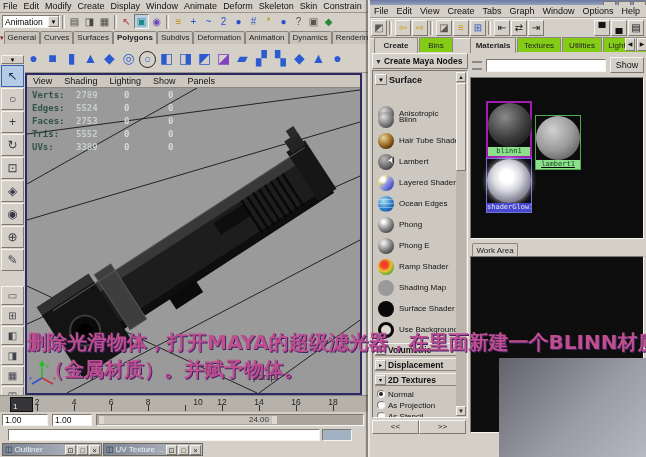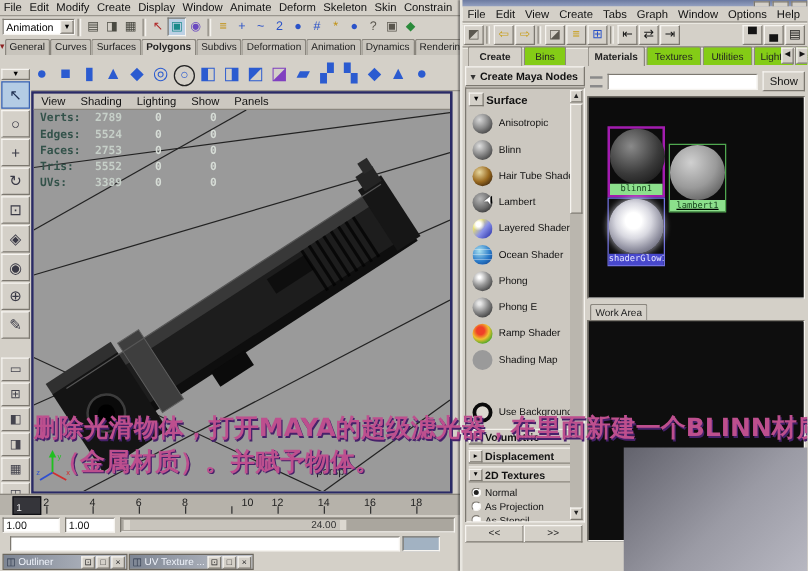--- a/index.html
+++ b/index.html
@@ -442,21 +442,21 @@
     <div class="hstab" style="left:49px; width:34px;">Bins</div>
     <div id="createheader">
       <span class="arr">▼</span><span>Create Maya Nodes</span>
     </div>
 
     <div id="listframe">
       <div id="combo-surface">
         <span class="dd">▼</span>
         <span class="lbl">Surface</span>
       </div>
-      <div class="shrow" style="top:18px">
+      <div class="shrow" style="top:33px">
           <span class="si sh-aniso"></span>
           <span class="sl">Anisotropic</span>
         </div>
       <div class="shrow" style="top:39px">
           <span class="si sh-blinn"></span>
           <span class="sl">Blinn</span>
         </div>
       <div class="shrow" style="top:60px">
           <span class="si sh-hair"></span>
           <span class="sl">Hair Tube Shader</span>
@@ -465,37 +465,41 @@
           <span class="si sh-lamb"></span>
           <span id="lambert-cursor">➤</span>
           <span class="sl">Lambert</span>
         </div>
       <div class="shrow" style="top:102px">
           <span class="si sh-layer"></span>
           <span class="sl">Layered Shader</span>
         </div>
       <div class="shrow" style="top:123px">
           <span class="si sh-ocean"></span>
-          <span class="sl">Ocean Shader</span>
+          <span class="sl">Ocean Edges</span>
         </div>
       <div class="shrow" style="top:144px">
           <span class="si sh-phong"></span>
           <span class="sl">Phong</span>
         </div>
       <div class="shrow" style="top:165px">
           <span class="si sh-phonge"></span>
           <span class="sl">Phong E</span>
         </div>
       <div class="shrow" style="top:186px">
           <span class="si sh-ramp"></span>
           <span class="sl">Ramp Shader</span>
         </div>
       <div class="shrow" style="top:207px">
           <span class="si sh-map"></span>
           <span class="sl">Shading Map</span>
+        </div>
+      <div class="shrow" style="top:228px">
+          <span class="si sh-surf"></span>
+          <span class="sl">Surface Shader</span>
         </div>
       <div class="shrow" style="top:249px">
           <span class="si sh-usebg"></span>
           <span class="sl">Use Background</span>
         </div>
 
       <div class="secrow" style="top:272px">
           <span class="secbtn">▸</span>
           <span class="seclbl">Volumetric</span>
         </div>

